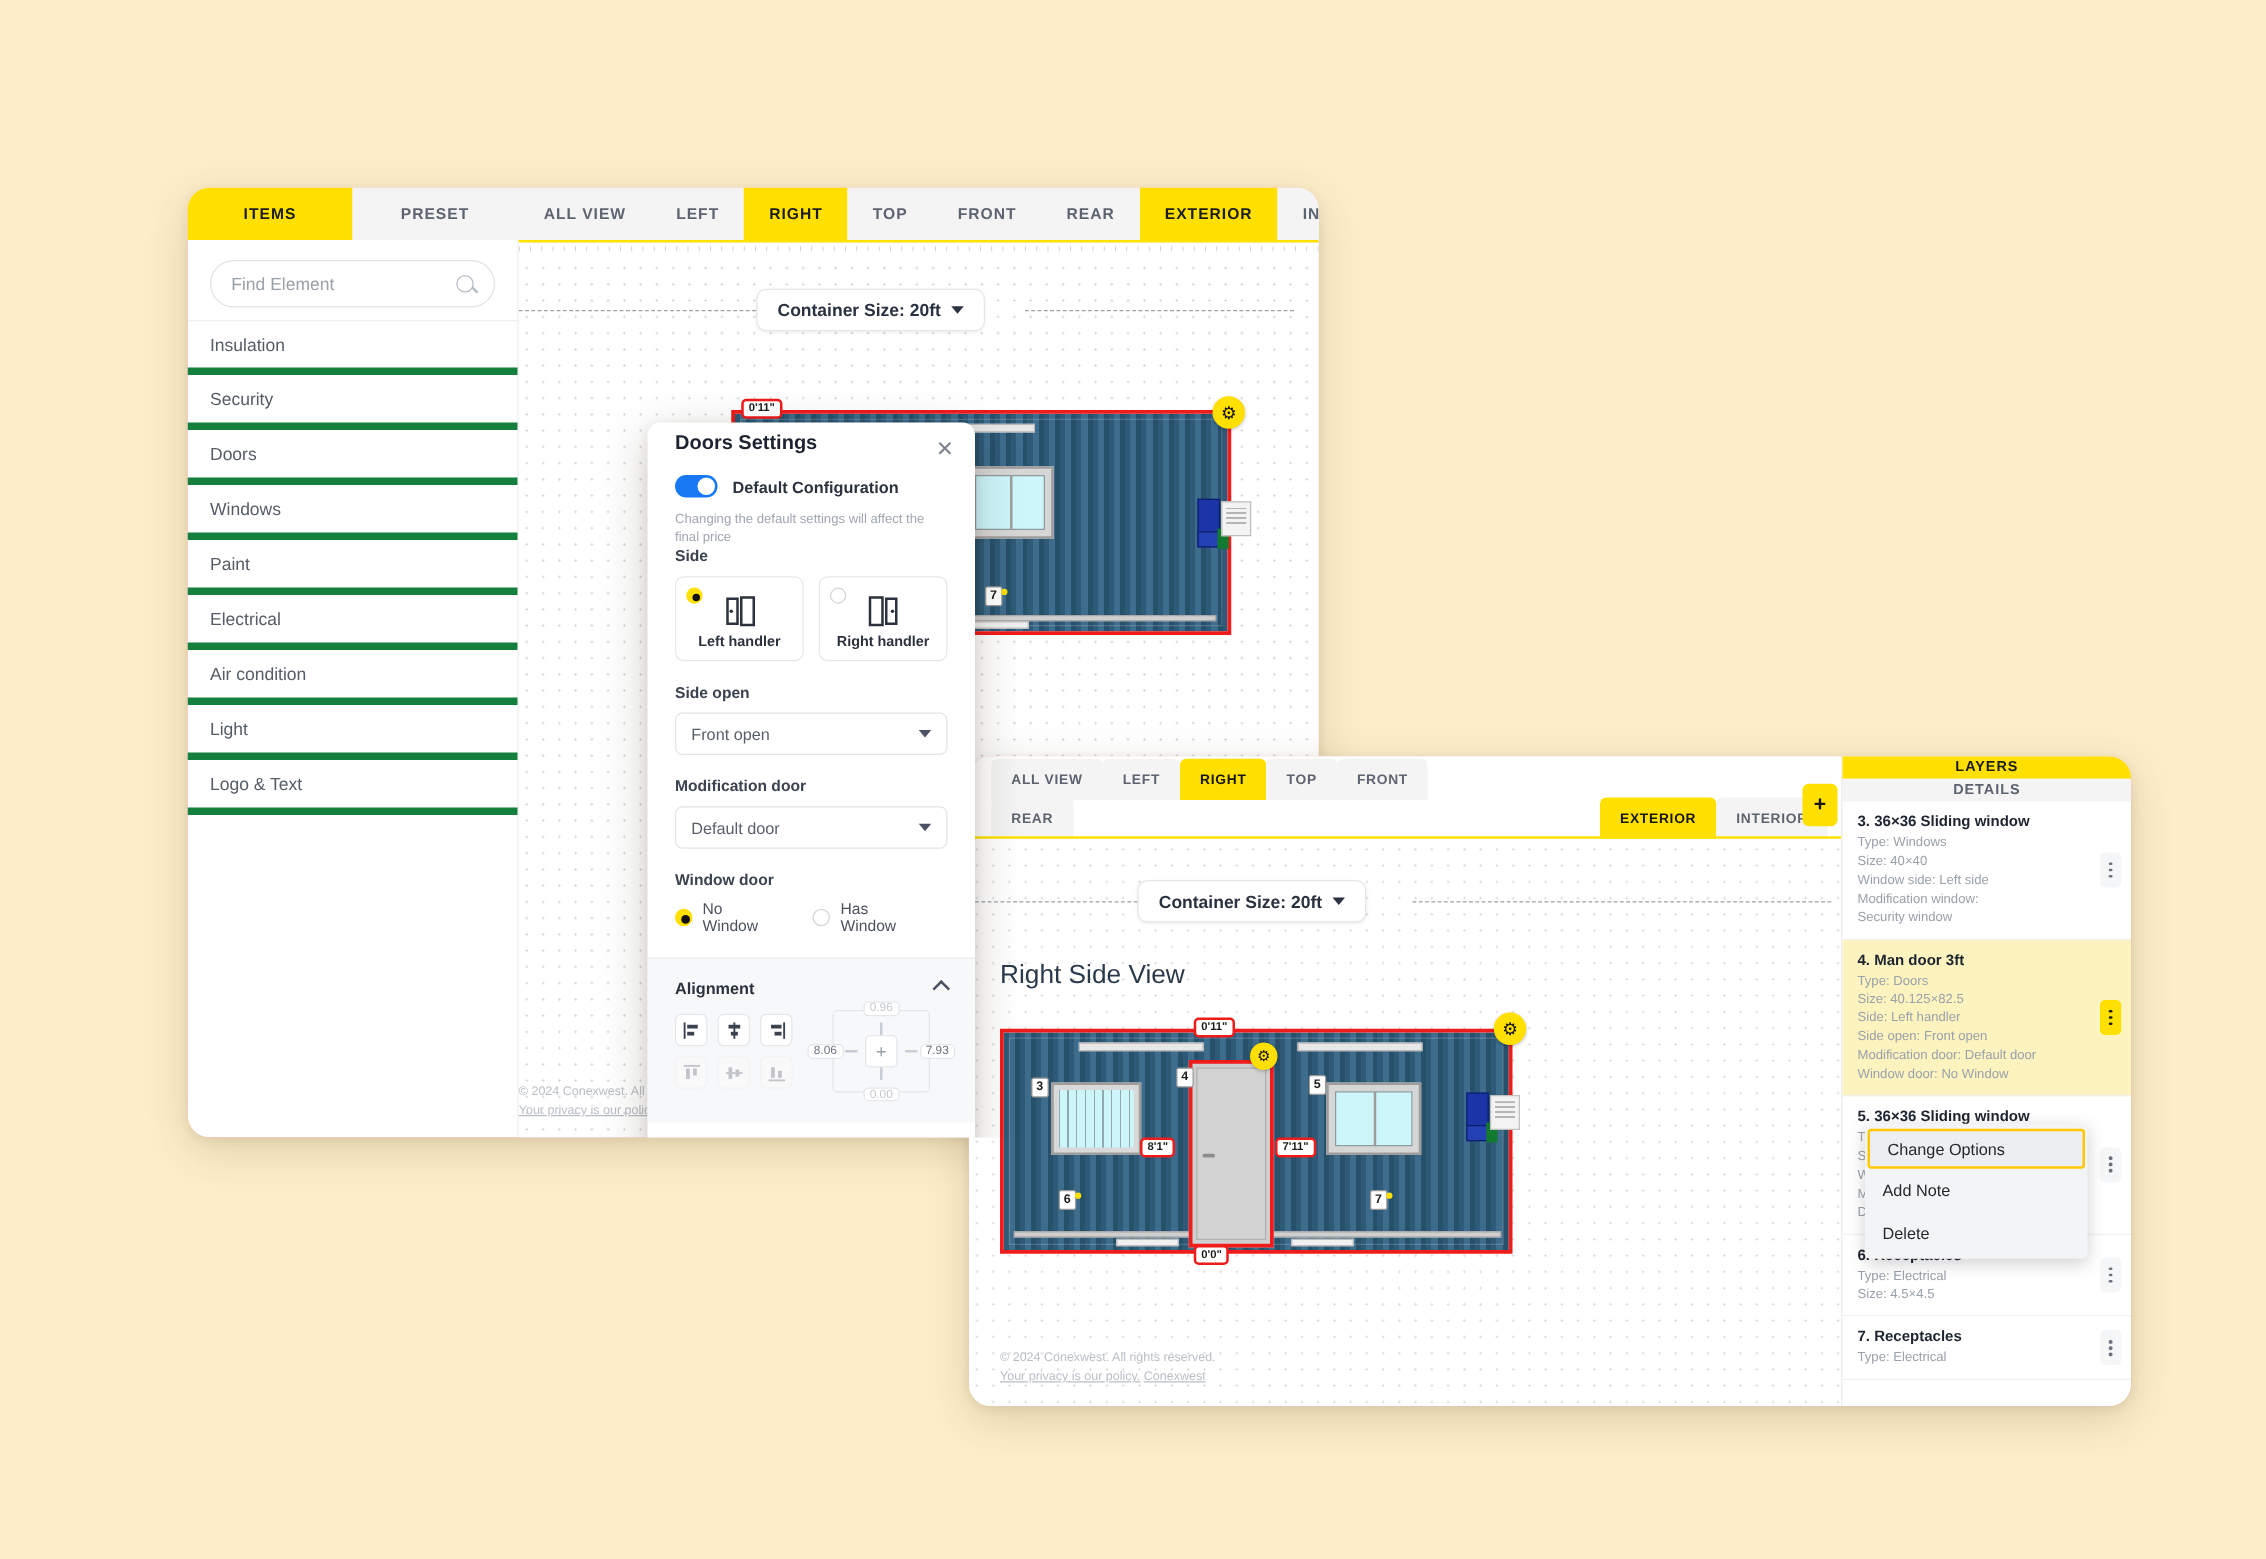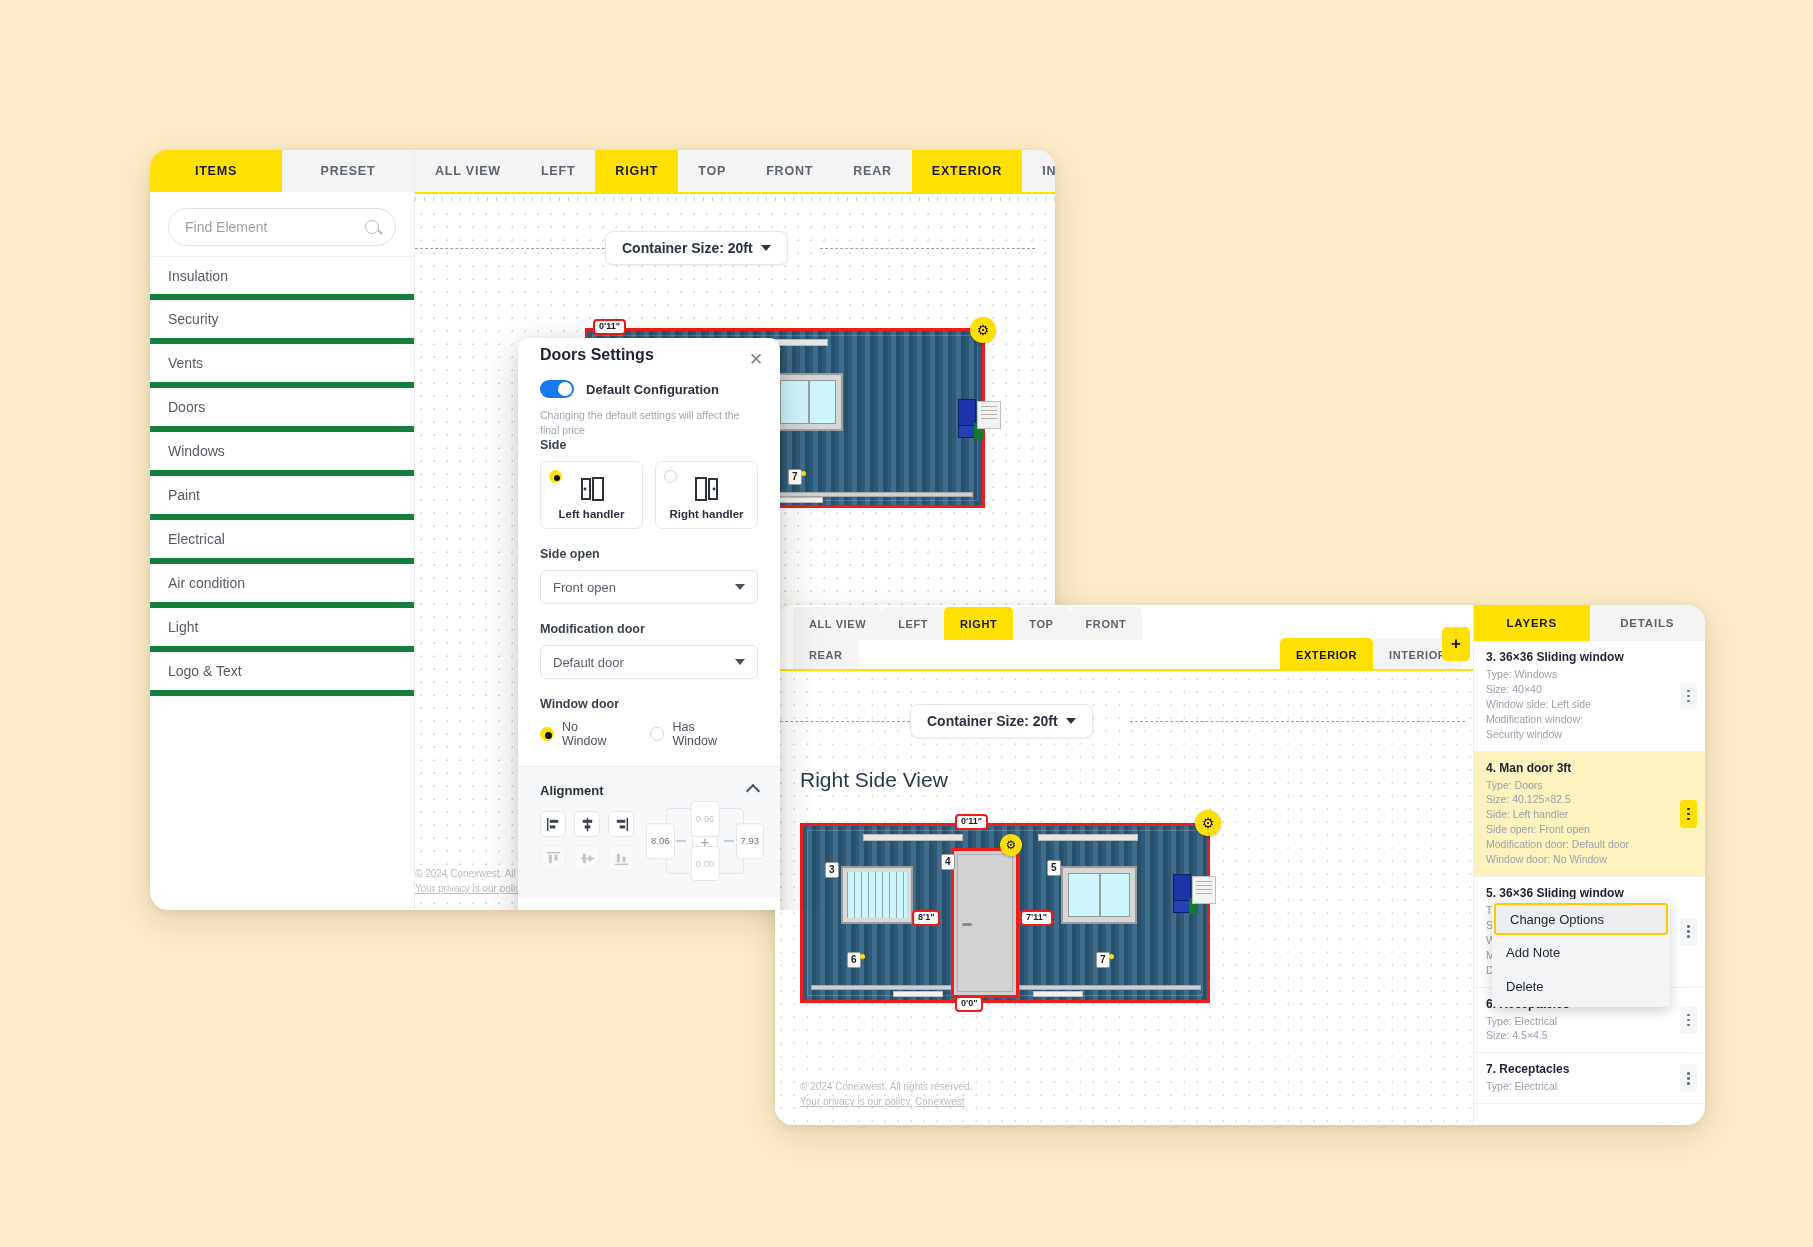--- a/index.html
+++ b/index.html
@@ -187,21 +187,21 @@
   .align-head{display:flex;align-items:center;justify-content:space-between;margin-bottom:4px;}
   .align-head .t{font-size:13px;font-weight:700;color:#2b323e;}
   .chev-up{width:10px;height:10px;border-left:2px solid #4a5160;border-top:2px solid #4a5160;transform:rotate(45deg);}
   .align-body{display:flex;align-items:center;gap:18px;}
   .align-grid{display:grid;grid-template-columns:repeat(3,26px);grid-gap:8px;}
   .align-btn{width:26px;height:26px;border:1px solid #e4e6ea;border-radius:5px;background:#fff;display:flex;align-items:center;justify-content:center;cursor:pointer;}
   .align-btn.dim{opacity:.28;}
   .pos-widget{position:relative;width:112px;height:78px;}
   .pos-frame{position:absolute;left:14px;top:6px;right:14px;bottom:6px;border:1px solid #e4e6ea;border-radius:4px;}
   .pos-center{position:absolute;left:50%;top:50%;transform:translate(-50%,-50%);width:26px;height:26px;border:1px solid #e4e6ea;border-radius:4px;background:#fff;display:flex;align-items:center;justify-content:center;color:#9aa0a8;font-size:15px;}
-  .pos-val{position:absolute;background:#fff;border:1px solid #e4e6ea;border-radius:4px;font-size:9.5px;color:#6b727e;padding:12px 4px;line-height:1;}
+  .pos-val{position:absolute;background:#fff;border:1px solid #e4e6ea;border-radius:4px;font-size:9.5px;color:#6b727e;padding:0 4px;line-height:1;}
   .pos-val.top{left:50%;transform:translateX(-50%);top:-1px;color:#c3c7cd;}
   .pos-val.bot{left:50%;transform:translateX(-50%);bottom:-1px;color:#c3c7cd;}
   .pos-val.lft{left:-6px;top:50%;transform:translateY(-50%);}
   .pos-val.rgt{right:-6px;top:50%;transform:translateY(-50%);}
   .pos-tick{position:absolute;background:#c9ced6;}
 
   
   #win2 { left:775px; top:605px; width:930px; height:520px; }
   .w2-main{position:absolute;left:0;top:0;right:232px;height:100%;background:#fff;}
   .w2-side{position:absolute;right:0;top:0;width:232px;height:100%;background:#fff;border-left:1px solid #eceef0;}
@@ -223,21 +223,21 @@
 
   .w2-canvas{
     position:absolute;left:0;right:0;top:68px;bottom:0;
     background-color:#fff;
     background-image:radial-gradient(#dddddd 1px, transparent 1px);
     background-size:13px 13px;
   }
   .view-title{position:absolute;font-size:21px;font-weight:400;color:#2b3a4a;}
 
   
-  .layer-tabs{display:flex;height:36px;}
+  .layer-tabs{display:flex;height:36px;flex-direction:column;}
   .layer-tabs .tab{flex:1 1 50%;height:36px;font-size:11.5px;}
   .layers-scroll{position:absolute;left:0;right:0;top:36px;bottom:0;overflow:hidden;}
   .layer-item{
     position:relative;padding:9px 34px 9px 12px;border-bottom:1px solid #f0f1f3;
   }
   .layer-item.sel{background:#fdf3bf;}
   .layer-title{font-size:12px;font-weight:700;color:#1d2430;margin-bottom:3px;}
   .layer-title .idx{font-weight:700;color:#1d2430;}
   .layer-meta{font-size:10.5px;color:#9aa1ab;line-height:1.42;}
   .kebab{
@@ -270,21 +270,20 @@
     <div class="search-wrap">
       <div class="search-box">
         <span>Find Element</span>
         <span class="mag"></span>
       </div>
     </div>
 
     <div class="cat-list">
       <div class="cat-item">Insulation</div>
       <div class="cat-item">Security</div>
-      <div class="cat-item">Vents</div>
       <div class="cat-item">Doors</div>
       <div class="cat-item">Windows</div>
       <div class="cat-item">Paint</div>
       <div class="cat-item">Electrical</div>
       <div class="cat-item">Air condition</div>
       <div class="cat-item">Light</div>
       <div class="cat-item">Logo &amp; Text</div>
     </div>
   </div>
 

